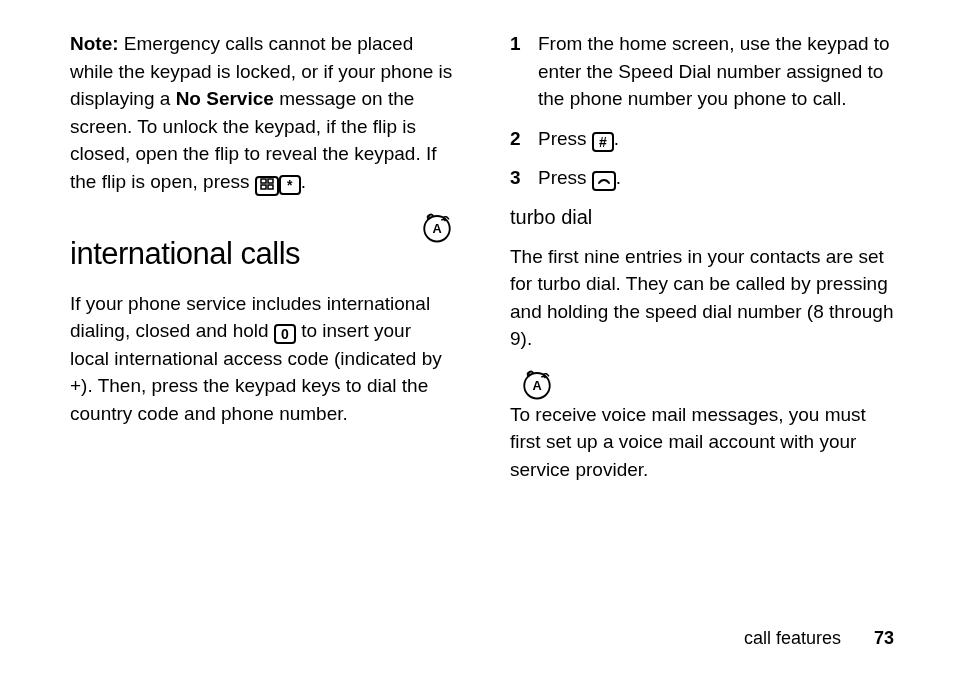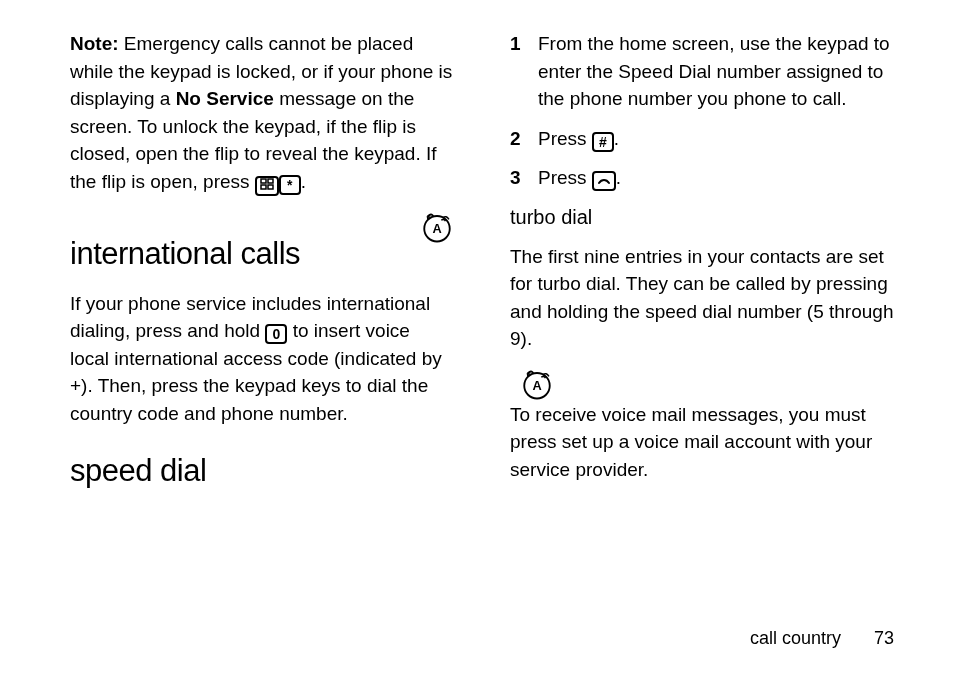--- a/index.html
+++ b/index.html
@@ -85,21 +85,21 @@
     font-weight: 700;
     min-width: 14px;
   }
   ol li .txt { flex: 1; }
   .footer {
     position: absolute;
     bottom: 28px;
     right: 60px;
     font-size: 18px;
   }
-  .footer .pg { font-weight: 400; margin-left: 28px; }
+  .footer .pg { font-weight: 700; margin-left: 28px; }
   svg.badge path, svg.badge circle { stroke: #000; fill: none; }
 </style>
 </head>
 <body>
 
 <div class="cols">
   <div class="col">
 
     <p>
       <span class="bold">Note:</span><span> Emergency calls cannot be placed while the keypad is locked, or if your phone is displaying a </span><span class="sans-cond">No Service</span><span> message on the screen. To unlock the keypad, if the flip is closed, open the flip to reveal the keypad. If the flip is open, press </span>
@@ -117,24 +117,23 @@
         <circle cx="20" cy="22" r="15" stroke-width="2.2"></circle>
         <path d="M 10 12 Q 8 8 11 6 Q 14 4 16 8" stroke-width="2.2"></path>
         <circle cx="10" cy="8" r="1.6" fill="#000"></circle>
         <text x="20" y="27" text-anchor="middle" font-size="15" font-family="Arial" font-weight="bold" fill="#000" stroke="none">A</text>
         <path d="M 25 12 Q 28 10 30 13" stroke-width="1.8"></path>
         <path d="M 27 9 Q 31 6 34 11" stroke-width="1.8"></path>
       </svg>
     </div>
 
     <p>
-      <span>If your phone service includes international dialing, press and hold </span><span class="inline-key">0</span><span> to insert voice local international access code (indicated by +). Then, press the keypad keys to dial the country code and phone number.</span>
+      <span>If your phone service includes international dialing, closed and hold </span><span class="inline-key">0</span><span> to insert your local international access code (indicated by +). Then, press the keypad keys to dial the country code and phone number.</span>
     </p>
 
-    <h1>speed dial</h1>
 
   </div>
 
   <div class="col">
 
     <ol>
       <li>
         <span class="num">1</span>
         <span class="txt">From the home screen, use the keypad to enter the Speed Dial number assigned to the phone number you phone to call.</span>
       </li>
@@ -148,34 +147,34 @@
         <span class="num">3</span>
         <span class="txt">
           <span>Press </span><span class="inline-key send"><svg width="14" height="10" viewBox="0 0 14 10">
                 <path d="M 2 6 Q 4 3 7 3 Q 10 3 12 6" fill="none" stroke="#000" stroke-width="2" stroke-linecap="round"></path>
               </svg></span><span>.</span>
         </span>
       </li>
     </ol>
 
     <h2>turbo dial</h2>
-    <p>The first nine entries in your contacts are set for turbo dial. They can be called by pressing and holding the speed dial number (5 through 9).</p>
+    <p>The first nine entries in your contacts are set for turbo dial. They can be called by pressing and holding the speed dial number (8 through 9).</p>
 
     <div class="head-row">
       <svg class="icon-circle badge" viewBox="0 0 40 40">
         <circle cx="20" cy="22" r="15" stroke-width="2.2"></circle>
         <path d="M 10 12 Q 8 8 11 6 Q 14 4 16 8" stroke-width="2.2"></path>
         <circle cx="10" cy="8" r="1.6" fill="#000"></circle>
         <text x="20" y="27" text-anchor="middle" font-size="15" font-family="Arial" font-weight="bold" fill="#000" stroke="none">A</text>
         <path d="M 25 12 Q 28 10 30 13" stroke-width="1.8"></path>
         <path d="M 27 9 Q 31 6 34 11" stroke-width="1.8"></path>
       </svg>
     </div>
 
-    <p>To receive voice mail messages, you must press set up a voice mail account with your service provider.</p>
+    <p>To receive voice mail messages, you must first set up a voice mail account with your service provider.</p>
 
   </div>
 </div>
 
 <div class="footer">
-  <span>call country</span>
+  <span>call features</span>
   <span class="pg">73</span>
 </div>
 
 </body></html>

